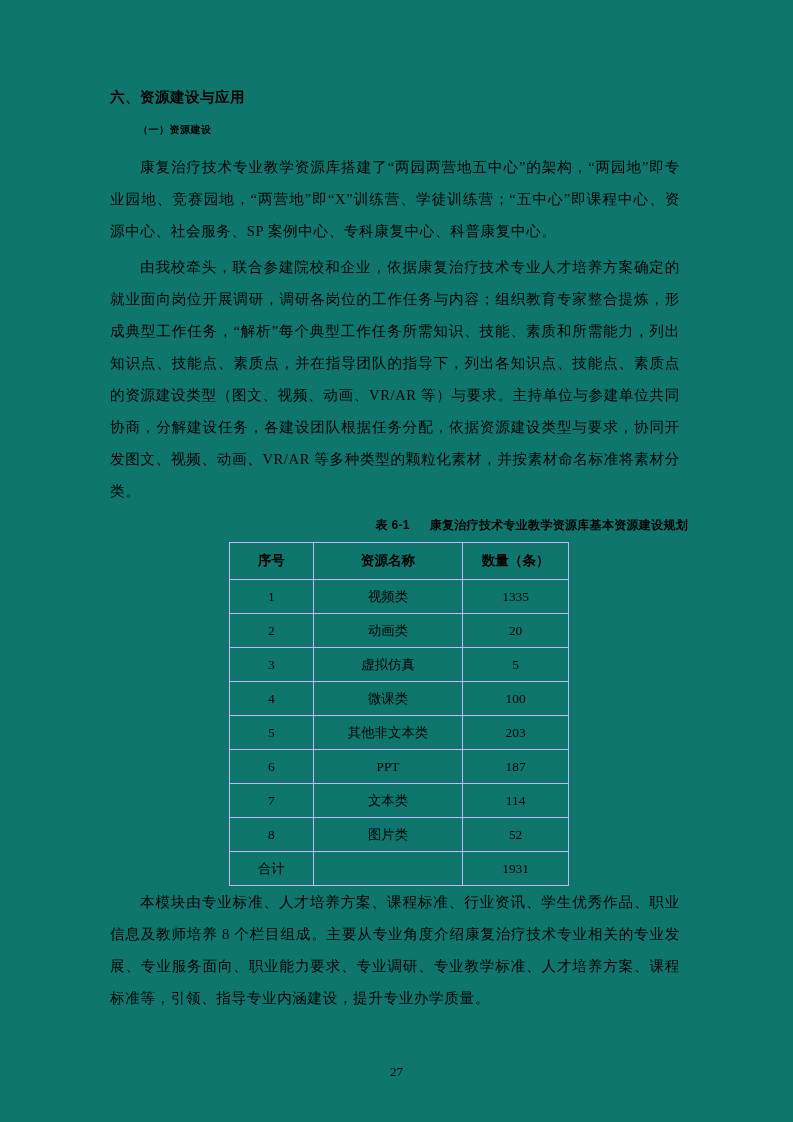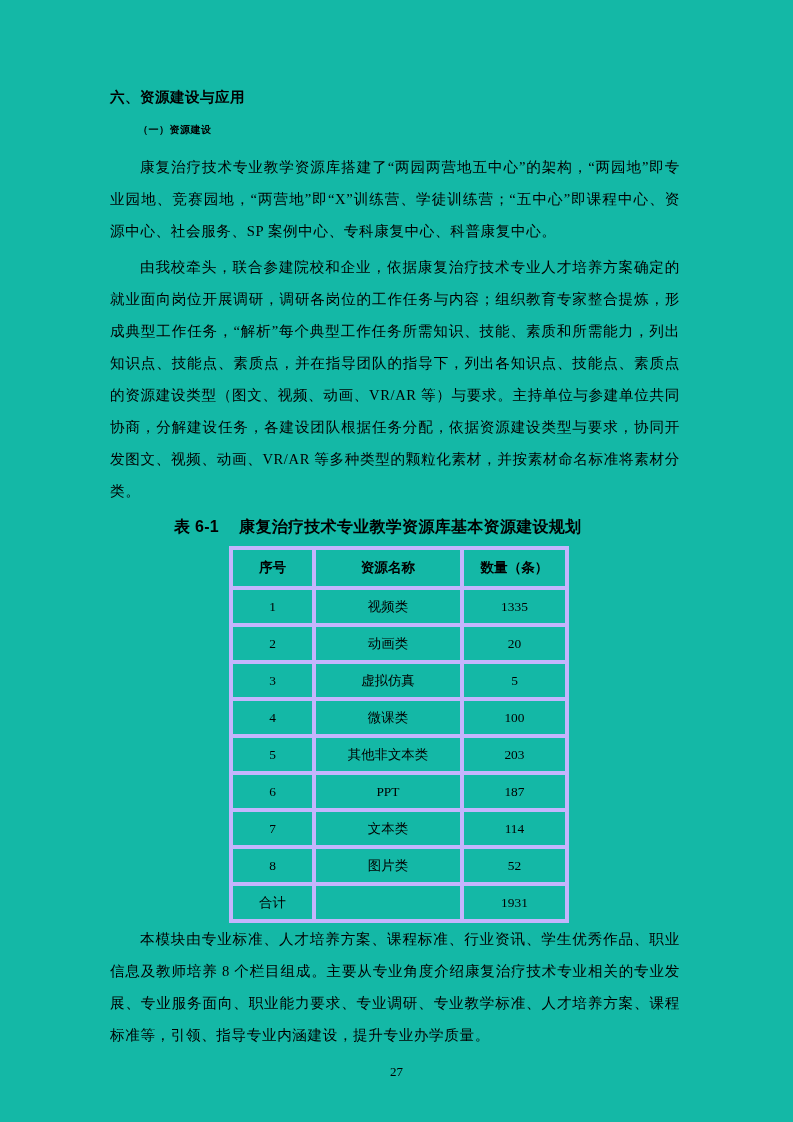--- a/index.html
+++ b/index.html
@@ -7,21 +7,21 @@
     padding: 0;
     background: #b8b8b8;
   }
   body {
     font-family: "Liberation Serif", "DejaVu Serif", serif;
   }
   .page {
     position: relative;
     width: 793px;
     height: 1122px;
-    background: #14b8a6;
+    background: #0f766e;
     margin: 0 auto;
     box-sizing: border-box;
     overflow: hidden;
   }
   .content {
     position: absolute;
     left: 110px;
     top: 88px;
     width: 578px;
   }
@@ -47,36 +47,36 @@
     line-height: 32px;
     color: #000;
     margin: 0 8px 4px 0;
     text-indent: 30px;
     text-align: justify;
     letter-spacing: 0.6px;
   }
   .tbl-caption {
     font-family: "Liberation Sans", "DejaVu Sans", sans-serif;
     font-weight: bold;
-    font-size: 16px;
-    text-align: left;
+    font-size: 12px;
+    text-align: right;
     padding-left: 64px;
     margin: 10px 0 8px 0;
     letter-spacing: 0.3px;
   }
   .tbl-caption .num {
     margin-right: 20px;
   }
   table.res {
     border-collapse: collapse;
     margin: 0 auto;
     width: 340px;
   }
   table.res th, table.res td {
-    border: 4px solid #c4b5fd;
+    border: 1px solid #c4b5fd;
     text-align: center;
     font-size: 13.4px;
     height: 25px;
     padding: 4px 2px;
     font-family: "Liberation Serif", "DejaVu Serif", serif;
   }
   table.res th {
     font-family: "Liberation Sans", "DejaVu Sans", sans-serif;
     font-weight: bold;
     font-size: 13.6px;

